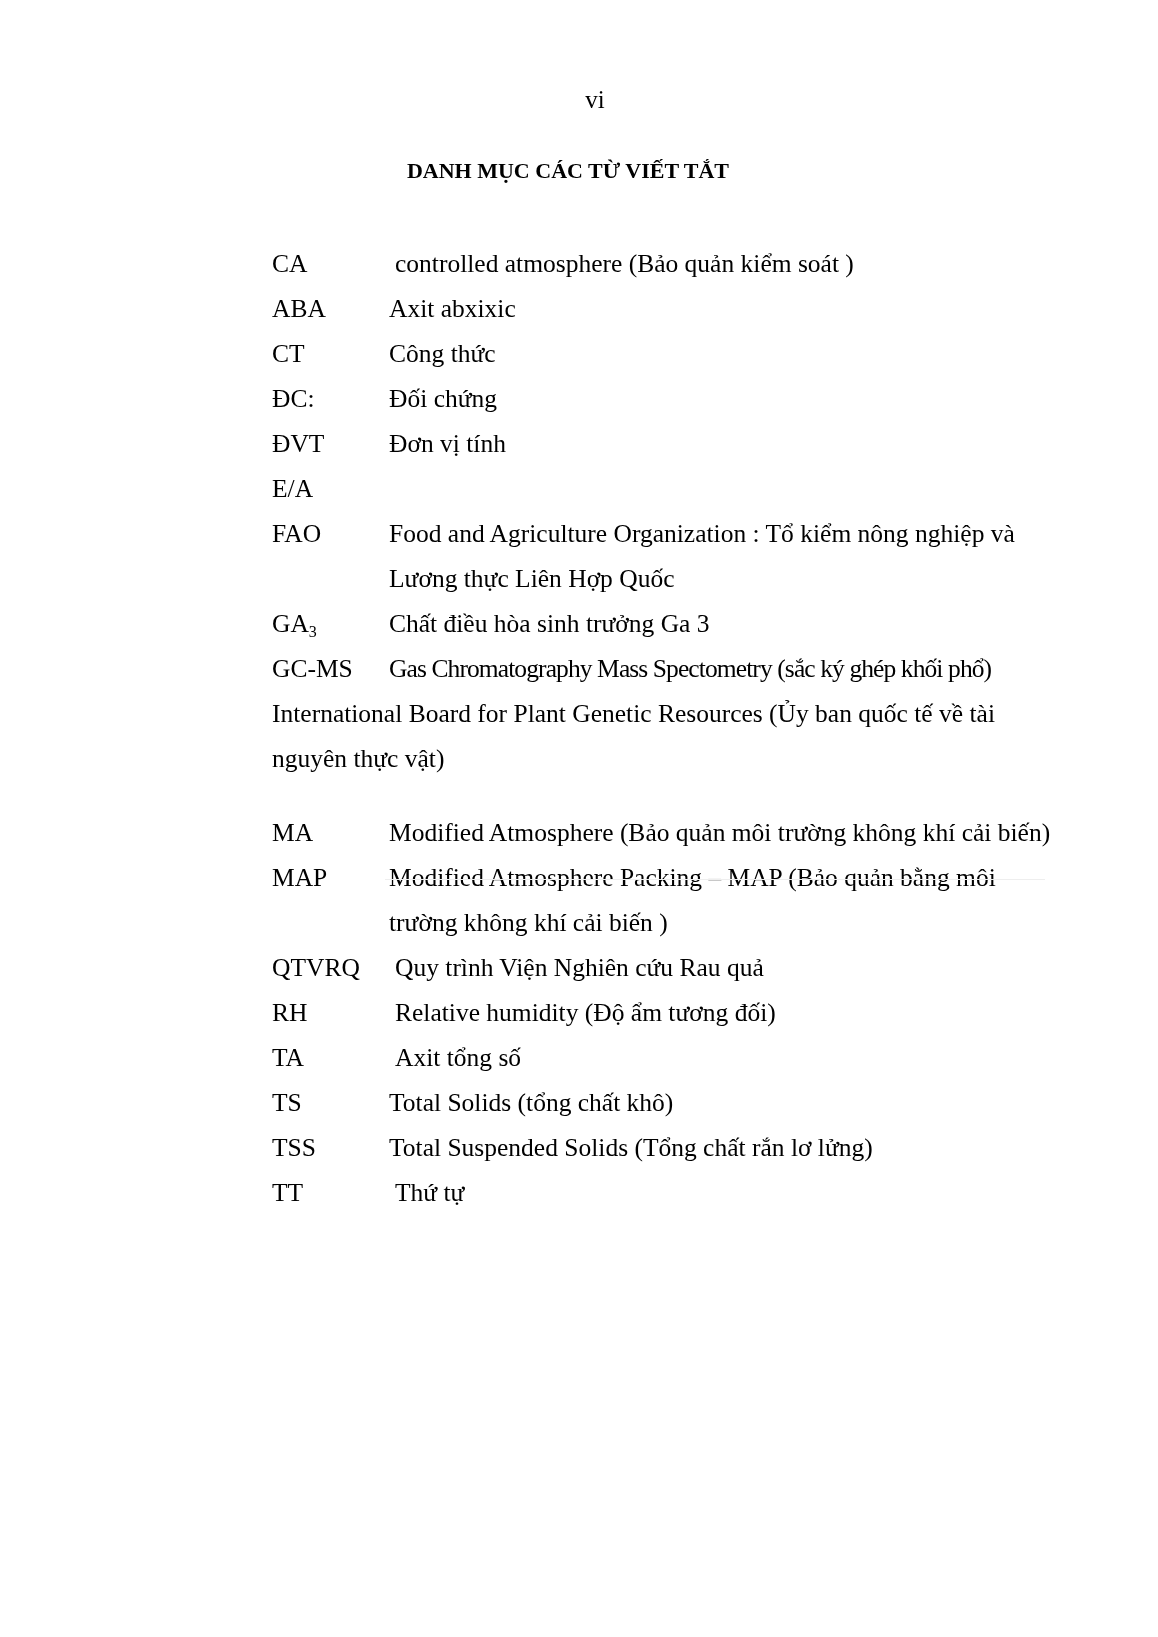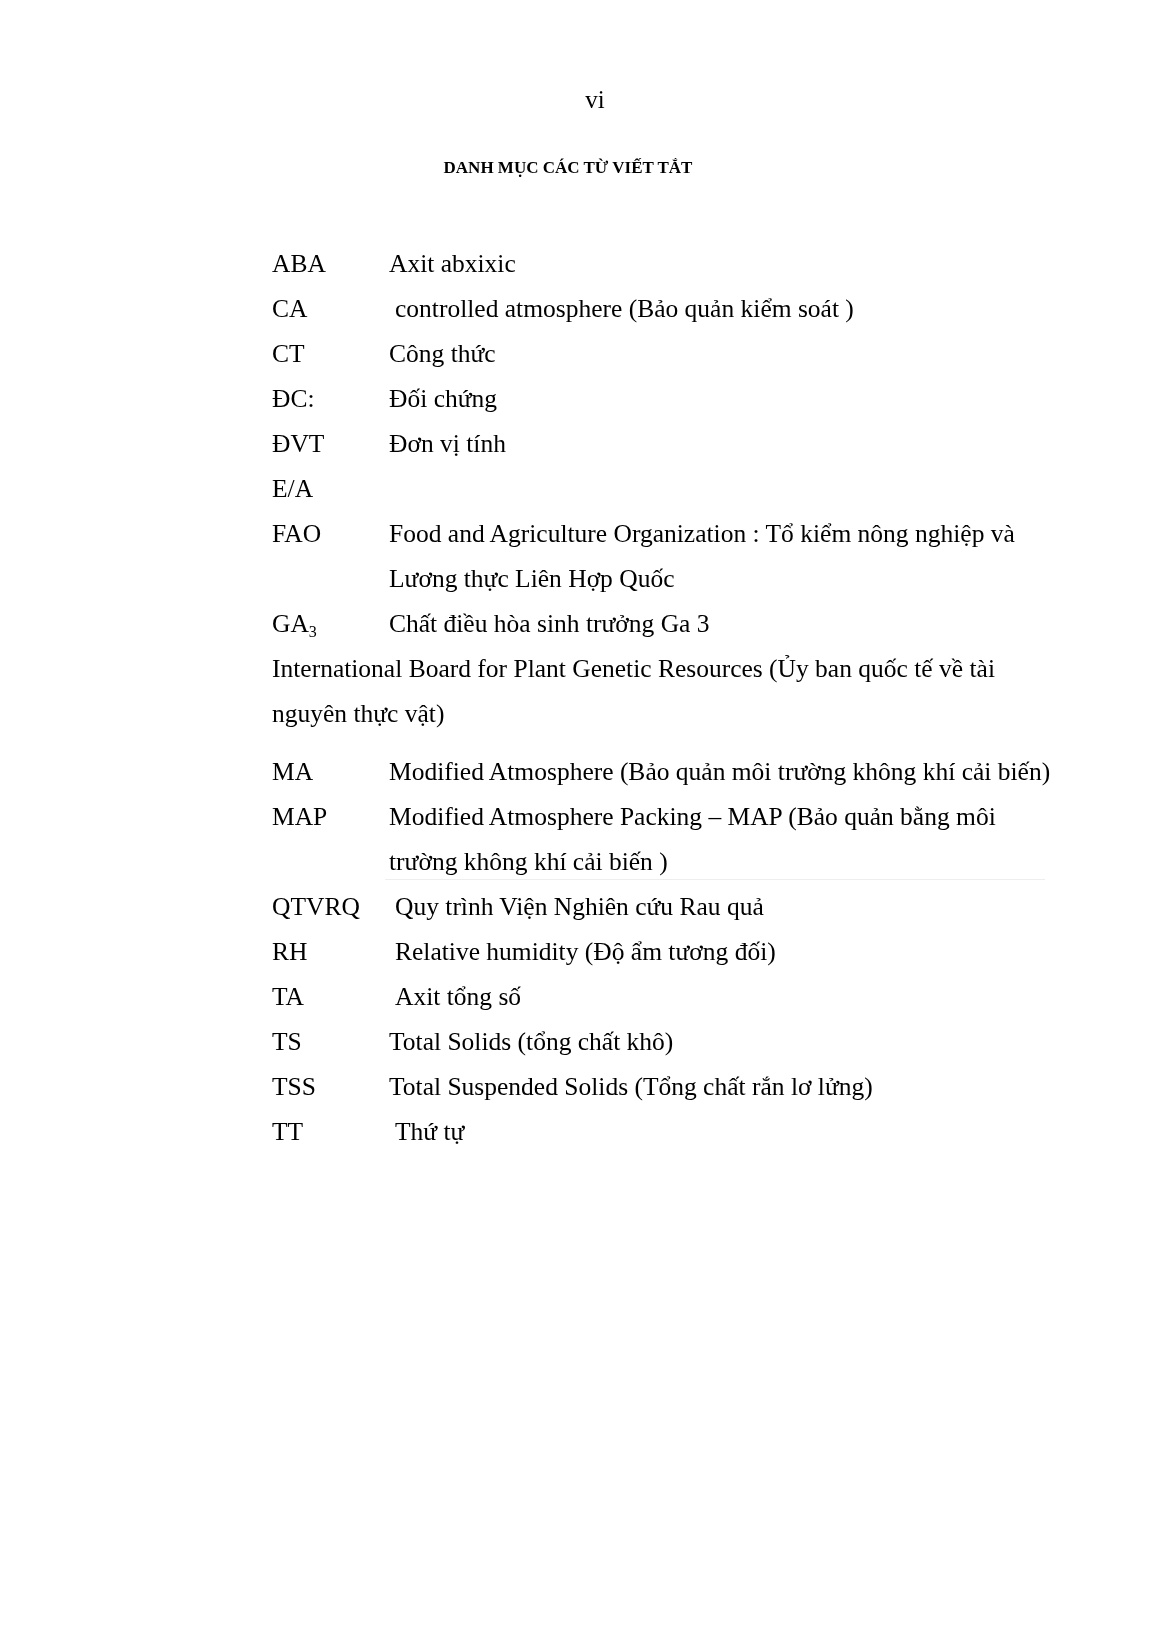--- a/index.html
+++ b/index.html
@@ -1,43 +1,43 @@
 <!DOCTYPE html>
 <html><head>
 <meta charset="utf-8">
 <style>
   html, body { margin: 0; padding: 0; background: #ffffff; }
   body { width: 1158px; height: 1637px; position: relative; overflow: hidden;
          font-family: "Liberation Serif", "DejaVu Serif", serif; color: #000; }
   .page-number { position: absolute; top: 86px; left: 0; width: 1190px; text-align: center; font-size: 25px; }
-  .title { position: absolute; top: 158px; left: 0; width: 1136px; text-align: center; font-size: 17px; font-weight: bold; }
+  .title { position: absolute; top: 158px; left: 0; width: 1136px; text-align: center; font-size: 22px; font-weight: bold; }
   .entries { position: absolute; top: 241px; left: 272px; width: 780px; }
   .row { display: flex; font-size: 25.5px; line-height: 45px; }
   .abbr { width: 117px; flex: none; white-space: nowrap; }
   .def { flex: 1; }
   .def.indent { padding-left: 6px; }
   .def.condensed { letter-spacing: -0.9px; white-space: nowrap; }
-  .row.gap { margin-top: 13px; }
+  .row.gap { margin-top: 29px; }
   .divider { position: absolute; left: 385px; width: 660px; top: 879px; height: 1px; background: #eeeeee; }
   sub { font-size: 16px; vertical-align: -5px; line-height: 0; }
 </style>
 </head>
 <body>
 
 <div class="page-number">vi</div>
 <div class="title">DANH MỤC CÁC TỪ VIẾT TẮT</div>
 
 <div class="entries">
   <div class="row">
+      <span class="abbr">CA</span>
+      <span class="def indent">controlled atmosphere (Bảo quản kiểm soát )</span>
+    </div>
+  <div class="row">
       <span class="abbr">ABA</span>
       <span class="def">Axit abxixic</span>
-    </div>
-  <div class="row">
-      <span class="abbr">CA</span>
-      <span class="def indent">controlled atmosphere (Bảo quản kiểm soát )</span>
     </div>
   <div class="row">
       <span class="abbr">CT</span>
       <span class="def">Công thức</span>
     </div>
   <div class="row">
       <span class="abbr">ĐC:</span>
       <span class="def">Đối chứng</span>
     </div>
   <div class="row">
@@ -47,20 +47,24 @@
   <div class="row">
       <span class="abbr">E/A</span>
     </div>
   <div class="row">
       <span class="abbr">FAO</span>
       <span class="def">Food and Agriculture Organization : Tổ kiểm nông nghiệp và Lương thực Liên Hợp Quốc</span>
     </div>
   <div class="row">
       <span class="abbr"><span>GA</span><sub>3</sub></span>
       <span class="def">Chất điều hòa sinh trưởng Ga 3</span>
+    </div>
+  <div class="row">
+      <span class="abbr">GC-MS</span>
+      <span class="def condensed">Gas Chromatography Mass Spectometry (sắc ký ghép khối phổ)</span>
     </div>
   <div class="row">
       <span class="def">International Board for Plant Genetic Resources (Ủy ban quốc tế về tài nguyên thực vật)</span>
     </div>
   <div class="row gap">
       <span class="abbr">MA</span>
       <span class="def">Modified Atmosphere  (Bảo quản môi trường không khí cải biến)</span>
     </div>
   <div class="row">
       <span class="abbr">MAP</span>

